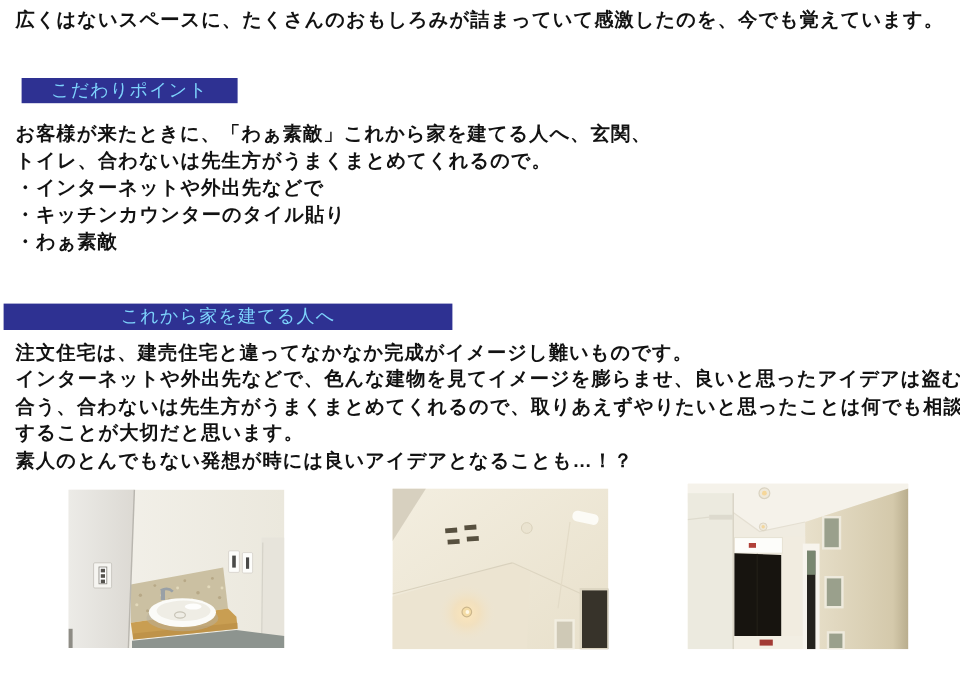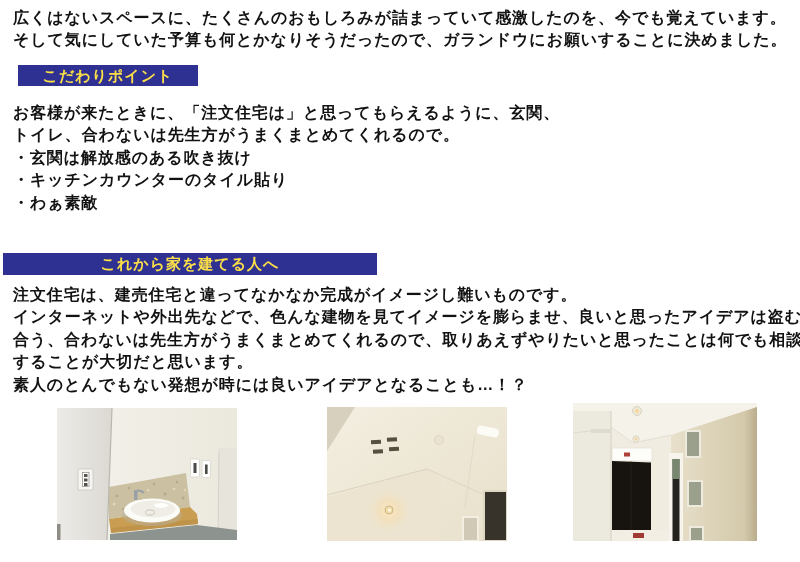--- a/index.html
+++ b/index.html
@@ -7,49 +7,48 @@
     position:relative; width:800px; height:562px; background:#fff;
     font-family:"Liberation Sans","DejaVu Sans",sans-serif;
     color:var(--text,#121212); font-weight:700; overflow:hidden;
   }
   .para { position:absolute; left:13px; font-size:16px; line-height:22.4px;
           letter-spacing:0.9px; white-space:nowrap; }
   .para .line { height:22.4px; }
   .intro { top:7px; }
   .s1    { top:102px; }
   .s2    { top:284px; }
-  .banner { position:absolute; background:var(--accent,#2e3192); color:#fde047;
-            font-size:15px; font-weight:700; text-align:center;
+  .banner { position:absolute; background:var(--accent,#2e3192); color:#7dd3fc;
+            font-size:15px; font-weight:400; text-align:center;
             letter-spacing:1px; white-space:nowrap; }
   .banner1 { left:18px; top:65px;  width:180px; height:21px; line-height:21px; }
   .banner2 { left:3px;  top:253px; width:374px; height:22px; line-height:22px; }
   figure.photo { position:absolute; margin:0; padding:0; }
   figure.photo svg { display:block; width:100%; height:100%; }
   .photo1 { left:57px;  top:408px; width:180px; height:132px; }
   .photo2 { left:327px; top:407px; width:180px; height:134px; }
   .photo3 { left:573px; top:403px; width:184px; height:138px; }
 </style>
 </head>
 <body>
 
 <div class="page">
 
   <div class="para intro">
     <div class="line">広くはないスペースに、たくさんのおもしろみが詰まっていて感激したのを、今でも覚えています。</div>
-    <div class="line">そして気にしていた予算も何とかなりそうだったので、ガランドウにお願いすることに決めました。</div>
   </div>
 
   <div class="banner banner1">
     <span>こだわりポイント</span>
   </div>
 
   <div class="para s1">
-    <div class="line">お客様が来たときに、「注文住宅は」と思ってもらえるように、玄関、</div>
+    <div class="line">お客様が来たときに、「わぁ素敵」これから家を建てる人へ、玄関、</div>
     <div class="line">トイレ、合わないは先生方がうまくまとめてくれるので。</div>
-    <div class="line">・玄関は解放感のある吹き抜け</div>
+    <div class="line">・インターネットや外出先などで</div>
     <div class="line">・キッチンカウンターのタイル貼り</div>
     <div class="line">・わぁ素敵</div>
   </div>
 
   <div class="banner banner2">
     <span>これから家を建てる人へ</span>
   </div>
 
   <div class="para s2">
     <div class="line">注文住宅は、建売住宅と違ってなかなか完成がイメージし難いものです。</div>

